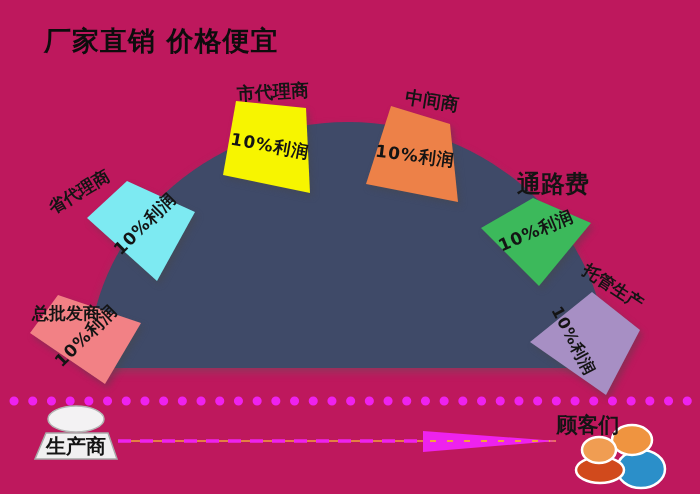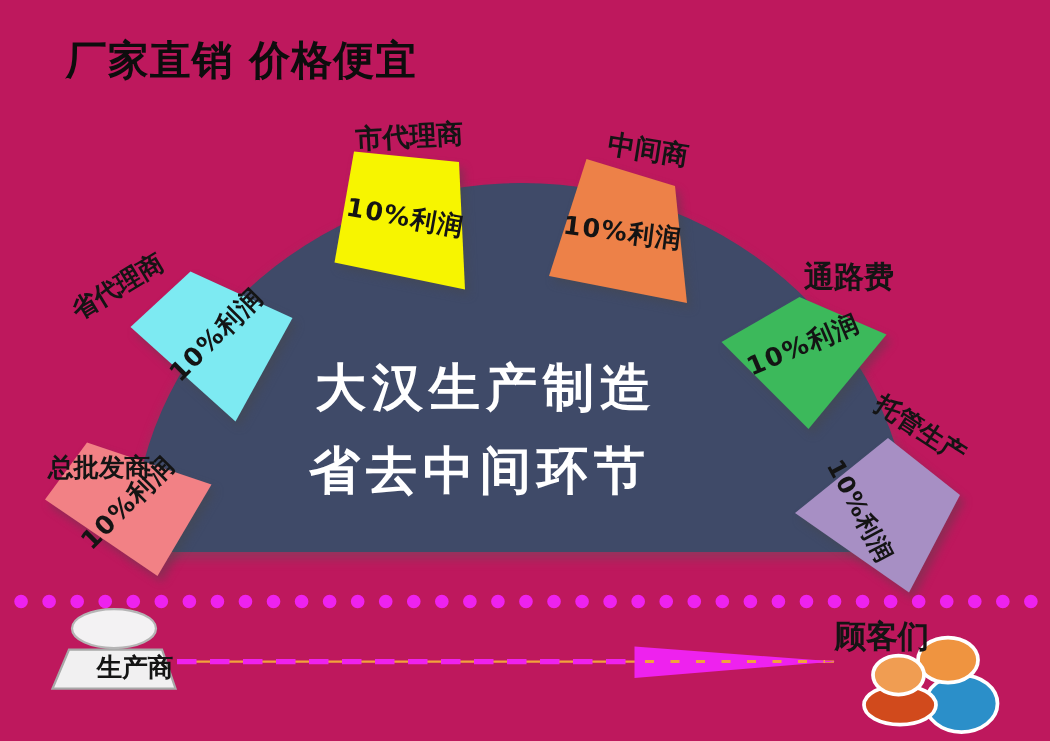--- a/index.html
+++ b/index.html
@@ -46,33 +46,31 @@
     <line x1="430" y1="441" x2="550" y2="441" stroke-width="2" stroke-dasharray="6 11" stroke="#f2a23c"></line>
 
     <ellipse cx="641" cy="469" rx="24" ry="19" stroke="#ffffff" stroke-width="2.5" fill="#2b8fc9"></ellipse>
     <ellipse cx="632" cy="440" rx="20" ry="15" stroke="#ffffff" stroke-width="2.5" fill="#ef9440"></ellipse>
     <ellipse cx="600" cy="470" rx="24" ry="13" stroke="#ffffff" stroke-width="2.5" fill="#d14a1c"></ellipse>
     <ellipse cx="599" cy="450" rx="17" ry="13" stroke="#ffffff" stroke-width="2.5" fill="#f09d52"></ellipse>
   </svg>
 
   <div class="lbl title" style="left:44px; top:27px;">厂家直销 价格便宜</div>
 
-  <div class="lbl dome-line" style="left:324px; top:259px; transform:translate(-50%,-50%);">大汉生产制造</div>
-  <div class="lbl dome-line" style="left:320px; top:314px; transform:translate(-50%,-50%);">省去中间环节</div>
 
   <div class="lbl" style="left:37px;  top:313px; font-size:17px; transform:translate(-50%,-50%);margin-left:29px;">总批发商</div>
   <div class="lbl" style="left:79px;  top:192px; font-size:17px; transform:translate(-50%,-50%) rotate(-31deg);">省代理商</div>
   <div class="lbl" style="left:273px; top:92px;  font-size:18px; transform:translate(-50%,-50%) rotate(-3deg);">市代理商</div>
   <div class="lbl" style="left:432px; top:101px; font-size:18px; transform:translate(-50%,-50%) rotate(9deg);">中间商</div>
-  <div class="lbl" style="left:566px; top:184px; font-size:20px; transform:translate(-50%,-50%);">通路费</div>
+  <div class="lbl" style="left:553px; top:184px; font-size:24px; transform:translate(-50%,-50%);">通路费</div>
   <div class="lbl" style="left:613px; top:287px; font-size:17px; transform:translate(-50%,-50%) rotate(33deg);">托管生产</div>
 
   <div class="lbl profit" style="left:86px;  top:336px; transform:translate(-50%,-50%) rotate(-45deg);">10%利润</div>
   <div class="lbl profit" style="left:145px; top:224px; transform:translate(-50%,-50%) rotate(-45deg);">10%利润</div>
   <div class="lbl profit" style="left:270px; top:146px; transform:translate(-50%,-50%) rotate(10deg);">10%利润</div>
   <div class="lbl profit" style="left:415px; top:156px; transform:translate(-50%,-50%) rotate(7deg);">10%利润</div>
   <div class="lbl profit" style="left:536px; top:231px; transform:translate(-50%,-50%) rotate(-23deg);">10%利润</div>
   <div class="lbl profit" style="left:573px; top:341px; font-size:16px; transform:translate(-50%,-50%) rotate(62deg);">10%利润</div>
 
-  <div class="lbl" style="left:90px;  top:446px; font-size:17px; transform:translate(-50%,-50%);">生产商</div>
+  <div class="lbl" style="left:76px;  top:446px; font-size:20px; transform:translate(-50%,-50%);">生产商</div>
   <div class="lbl" style="left:588px; top:425px; font-size:21px; transform:translate(-50%,-50%);">顾客们</div>
 
 </div>
 
 </body></html>

